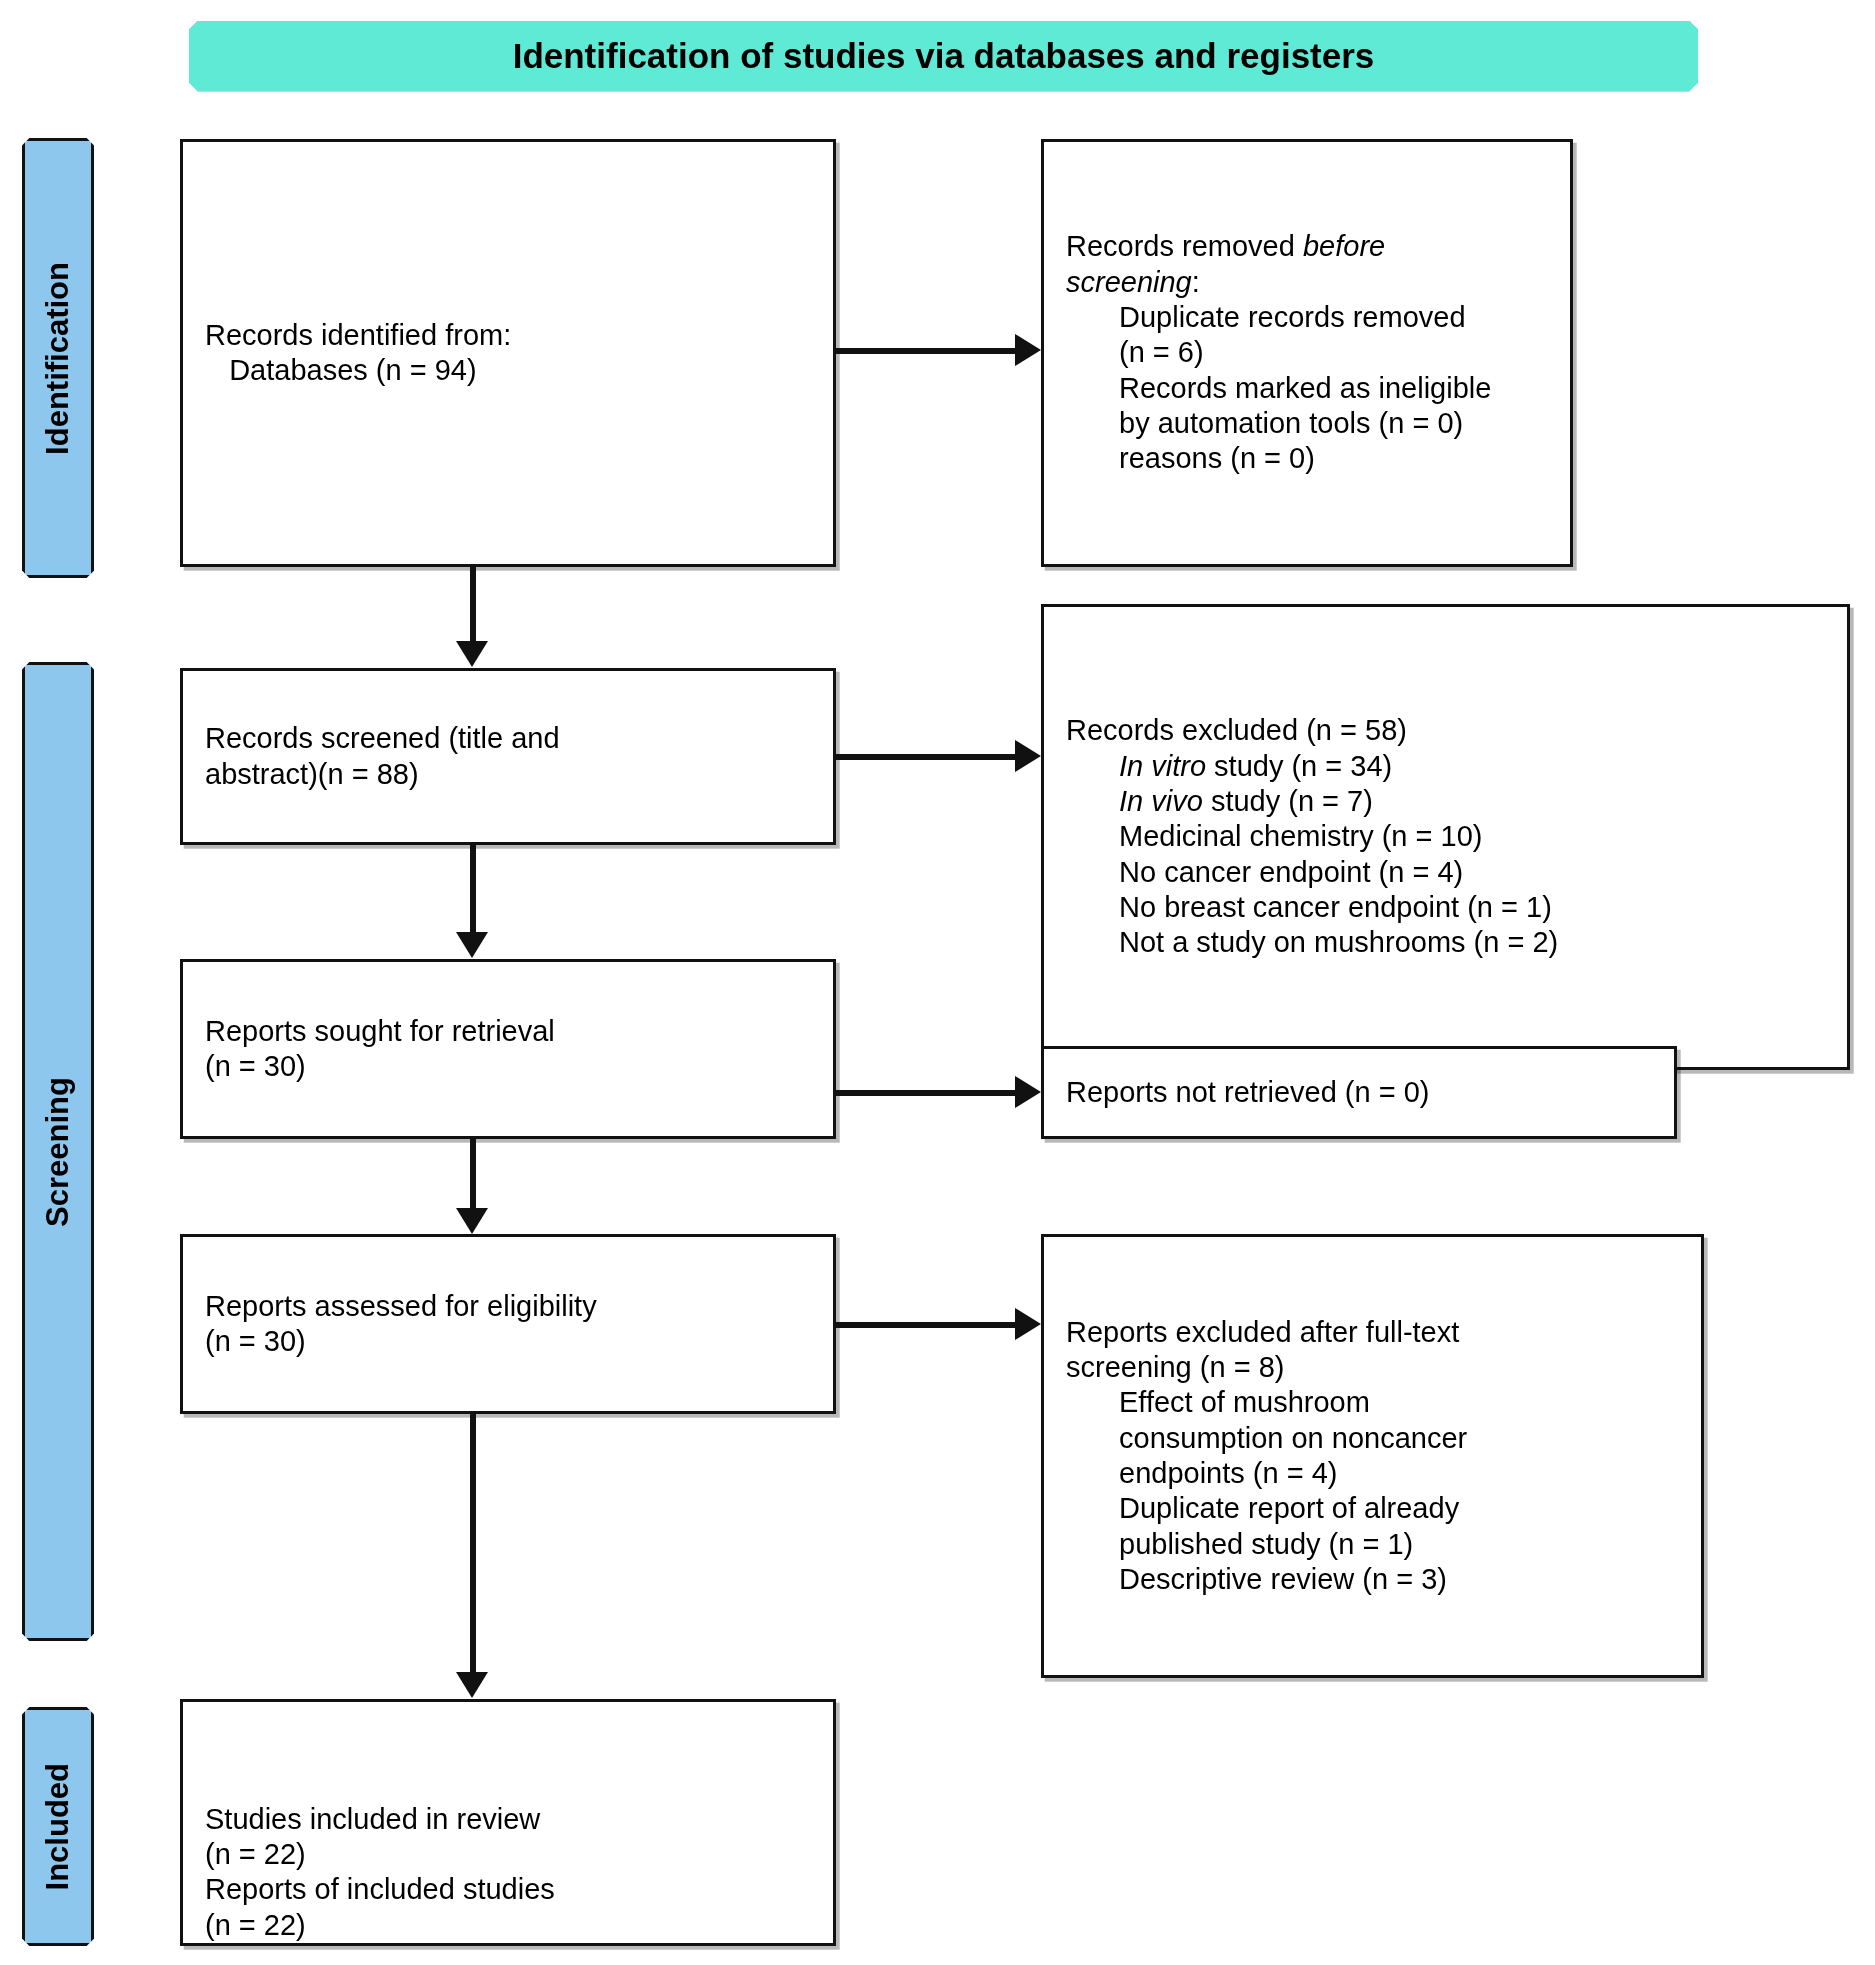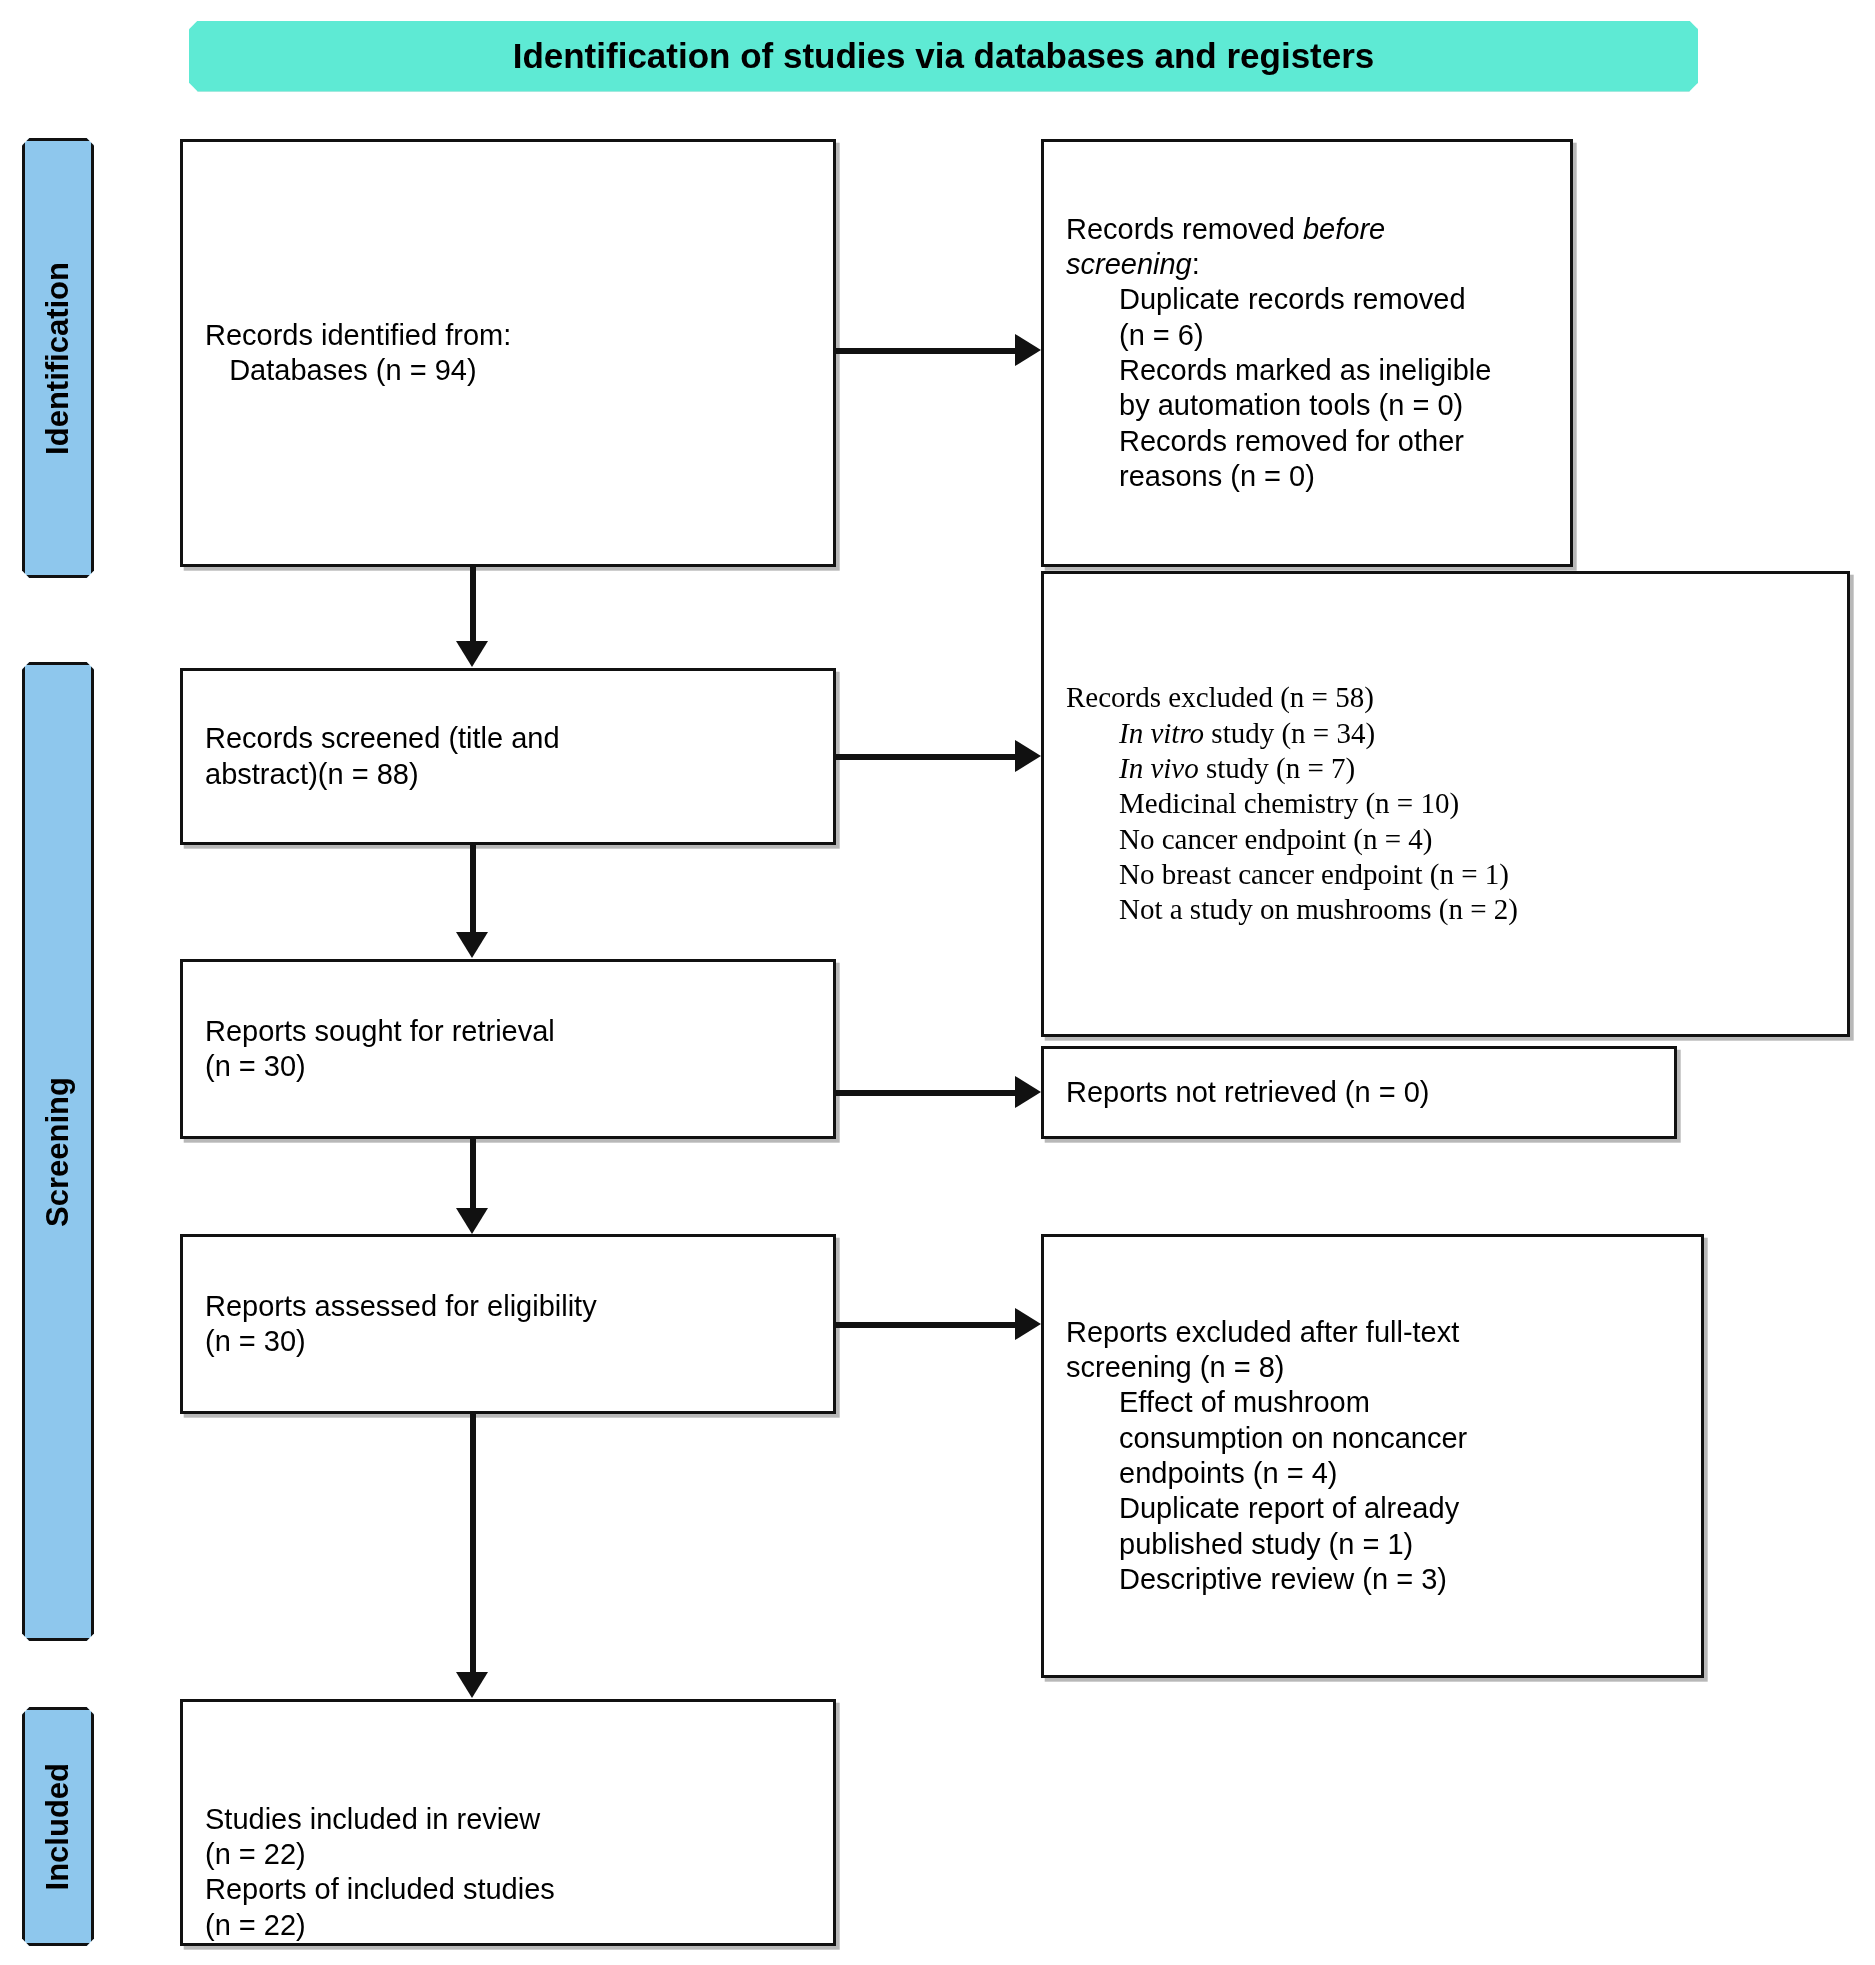--- a/index.html
+++ b/index.html
@@ -79,21 +79,21 @@
     color:#000;
     white-space:pre-wrap;
   }
   .line.indent{ padding-left:53px; }
   .ital{ font-style:italic; }
 
   
   #box-identified      { left:180px;  top:139px;  width:656px; height:428px; }
   #box-removed         { left:1041px; top:139px;  width:532px; height:428px; }
   #box-screened        { left:180px;  top:668px; width:656px; height:177px; }
-  #box-excluded        { left:1041px; top:571px;  width:809px; height:466px;font-family:Liberation Serif, serif; }
+  #box-excluded        { left:1041px; top:604px;  width:809px; height:466px; }
   #box-sought          { left:180px;  top:959px; width:656px; height:180px; }
   #box-notretrieved    { left:1041px; top:1046px; width:636px; height:93px; }
   #box-assessed        { left:180px;  top:1234px; width:656px; height:180px; }
   #box-fulltext        { left:1041px; top:1234px; width:663px; height:444px; }
   #box-included        { left:180px;  top:1699px; width:656px; height:247px;align-items:flex-end; }
 
   
   .arrow{ position:absolute; }
   .arrow .shaft-v{
     position:absolute; left:0; top:0;
@@ -145,21 +145,20 @@
   </div>
 
   <div class="box" id="box-removed">
     <div class="box-inner">
       <div class="line"><span>Records removed </span><span class="ital">before</span></div>
       <div class="line"><span class="ital">screening</span><span>:</span></div>
       <div class="line indent">Duplicate records removed</div>
       <div class="line indent">(n = 6)</div>
       <div class="line indent">Records marked as ineligible</div>
       <div class="line indent">by automation tools (n = 0)</div>
-      <div class="line indent">Records removed for other</div>
       <div class="line indent">reasons (n = 0)</div>
     </div>
   </div>
 
   <div class="box" id="box-screened">
     <div class="box-inner">
       <div class="line">Records screened (title and</div>
       <div class="line">abstract)(n = 88)</div>
     </div>
   </div>

